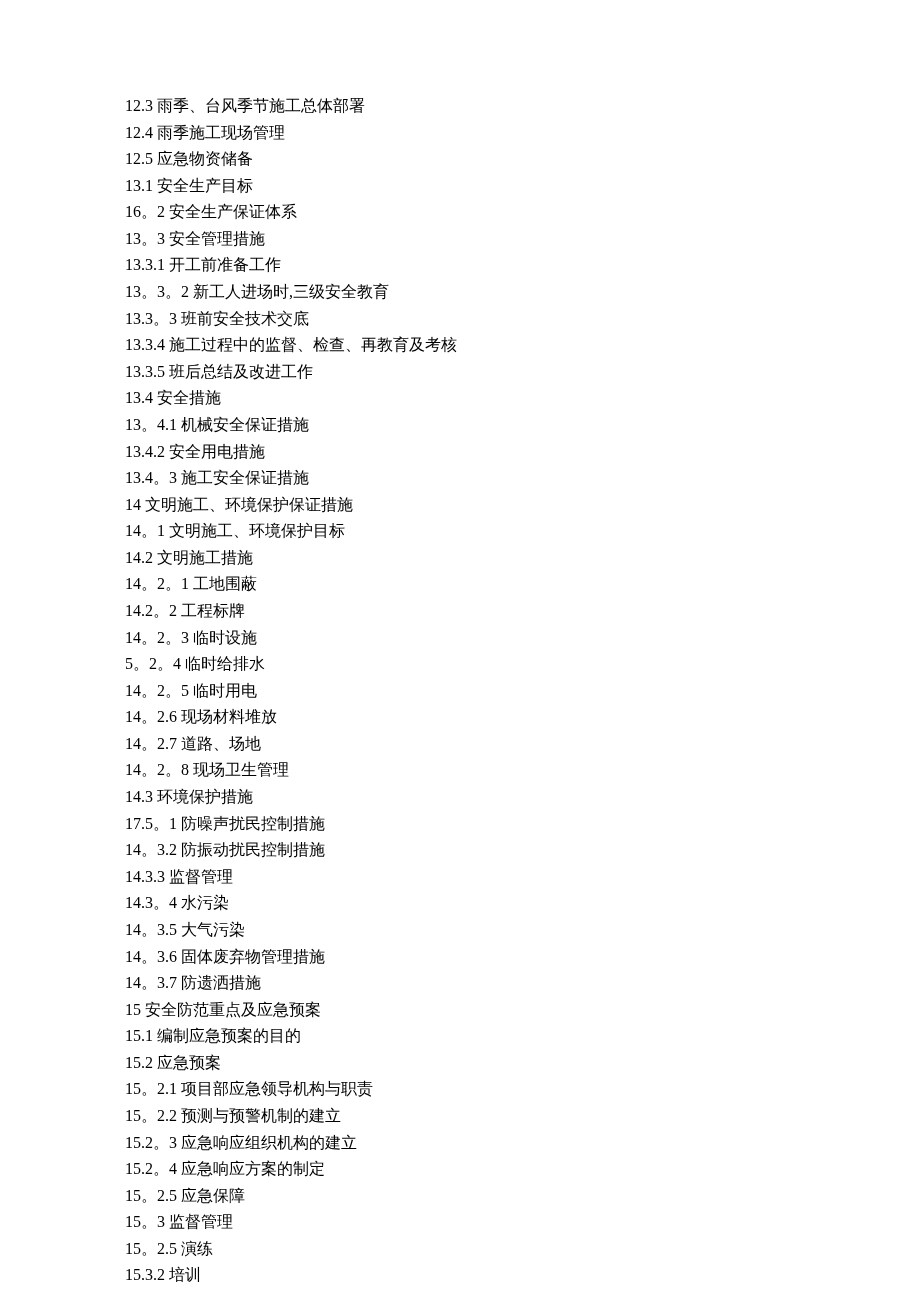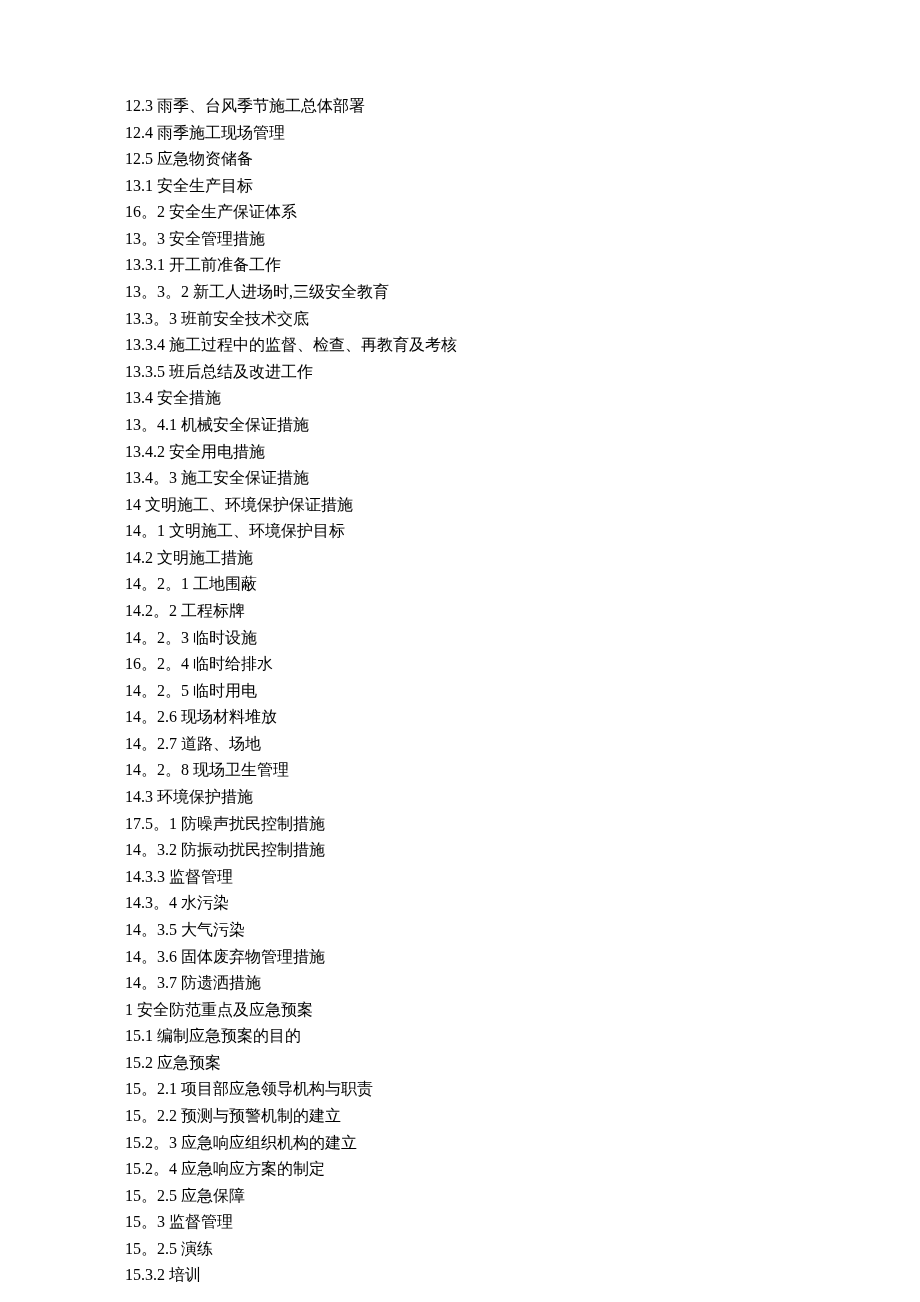--- a/index.html
+++ b/index.html
@@ -39,34 +39,34 @@
     <div class="toc-line">13.4 安全措施</div>
     <div class="toc-line">13。4.1 机械安全保证措施</div>
     <div class="toc-line">13.4.2 安全用电措施</div>
     <div class="toc-line">13.4。3 施工安全保证措施</div>
     <div class="toc-line">14 文明施工、环境保护保证措施</div>
     <div class="toc-line">14。1 文明施工、环境保护目标</div>
     <div class="toc-line">14.2 文明施工措施</div>
     <div class="toc-line">14。2。1 工地围蔽</div>
     <div class="toc-line">14.2。2 工程标牌</div>
     <div class="toc-line">14。2。3 临时设施</div>
-    <div class="toc-line">16。2。4 临时给排水</div>
+    <div class="toc-line">5。2。4 临时给排水</div>
     <div class="toc-line">14。2。5 临时用电</div>
     <div class="toc-line">14。2.6 现场材料堆放</div>
     <div class="toc-line">14。2.7 道路、场地</div>
     <div class="toc-line">14。2。8 现场卫生管理</div>
     <div class="toc-line">14.3 环境保护措施</div>
     <div class="toc-line">17.5。1 防噪声扰民控制措施</div>
     <div class="toc-line">14。3.2 防振动扰民控制措施</div>
     <div class="toc-line">14.3.3 监督管理</div>
     <div class="toc-line">14.3。4 水污染</div>
     <div class="toc-line">14。3.5 大气污染</div>
     <div class="toc-line">14。3.6 固体废弃物管理措施</div>
     <div class="toc-line">14。3.7 防遗洒措施</div>
-    <div class="toc-line">1 安全防范重点及应急预案</div>
+    <div class="toc-line">15 安全防范重点及应急预案</div>
     <div class="toc-line">15.1 编制应急预案的目的</div>
     <div class="toc-line">15.2 应急预案</div>
     <div class="toc-line">15。2.1 项目部应急领导机构与职责</div>
     <div class="toc-line">15。2.2 预测与预警机制的建立</div>
     <div class="toc-line">15.2。3 应急响应组织机构的建立</div>
     <div class="toc-line">15.2。4 应急响应方案的制定</div>
     <div class="toc-line">15。2.5 应急保障</div>
     <div class="toc-line">15。3 监督管理</div>
     <div class="toc-line">15。2.5 演练</div>
     <div class="toc-line">15.3.2 培训</div>

